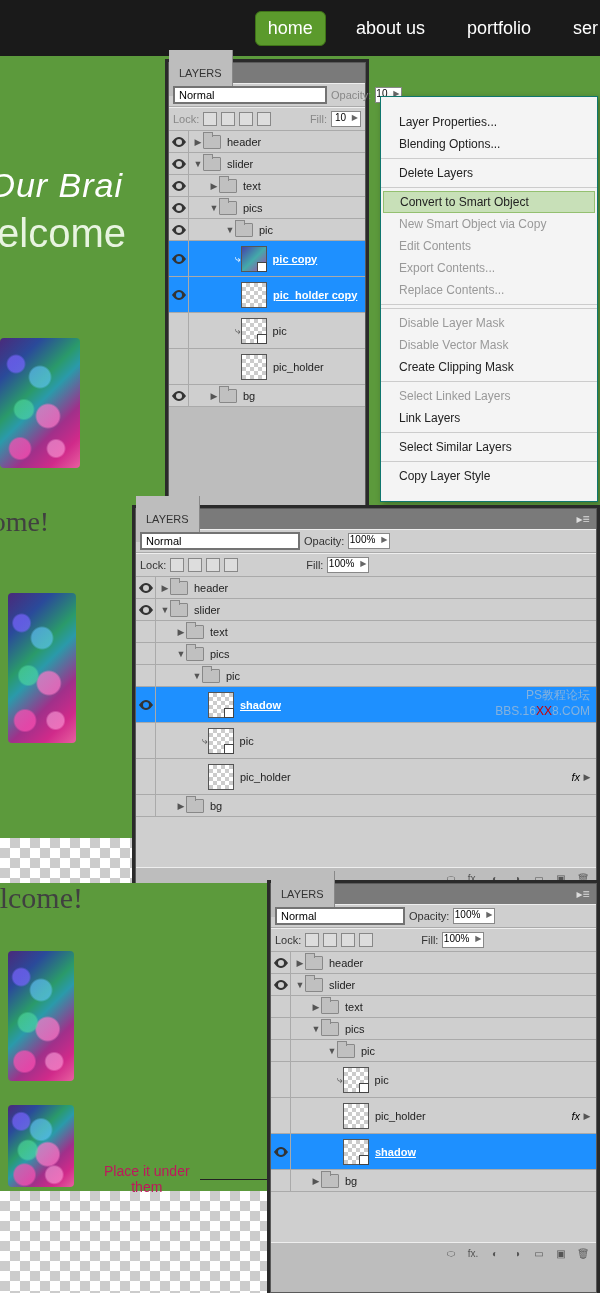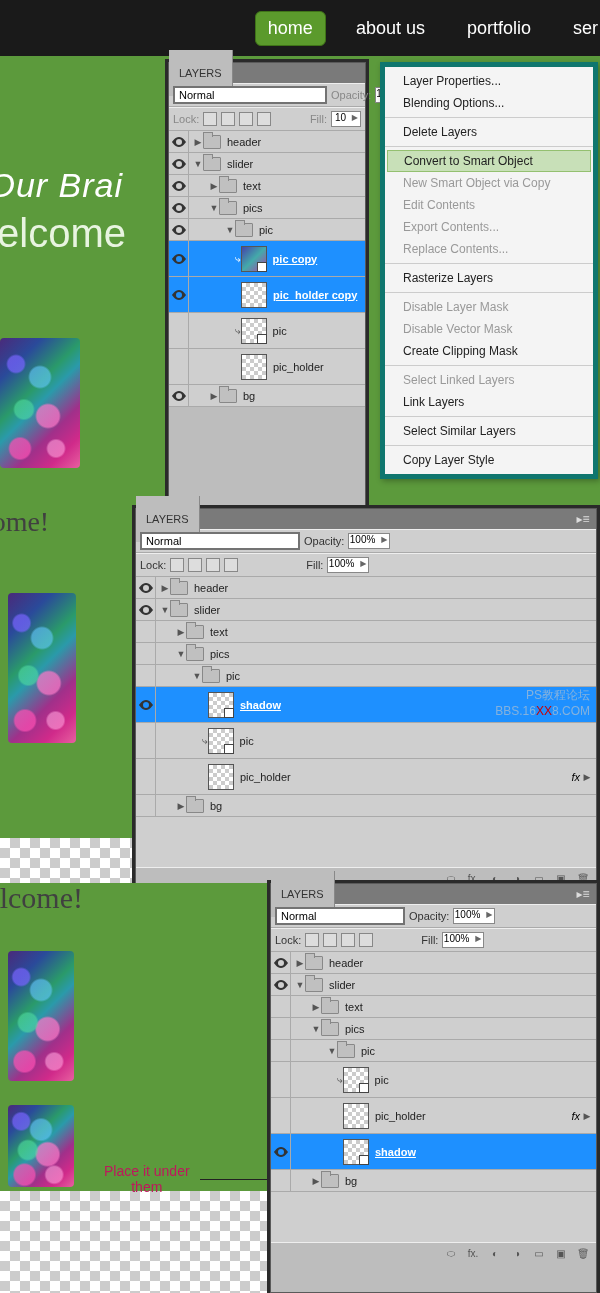--- a/index.html
+++ b/index.html
@@ -48,21 +48,21 @@
 .thumb.trans { background:repeating-conic-gradient(#ccc 0 25%, #fff 0 50%) 0 0/8px 8px;}
 .thumb.pic { background:linear-gradient(135deg,#44a,#4aa,#a4a);}
 .thumb.holder { background:repeating-conic-gradient(#ccc 0 25%, #fff 0 50%) 0 0/8px 8px;}
 .thumb .smart { position:absolute; right:-1px; bottom:-1px; width:10px;height:10px;background:#fff;border:1px solid #444;}
 .lname { margin-left:6px; font-size:11px; color:#222;}
 .layer.selected { background:#1e90ff; }
 .layer.selected .lname { color:#fff; font-weight:bold; text-decoration:underline;}
 .fx { margin-left:auto; font-style:italic; font-size:11px; padding-right:2px;}
 .panel-footer { height:22px; background:#bdbdbd; border-top:1px solid #eee; display:flex; justify-content:flex-end; align-items:center; gap:8px; padding:0 6px;}
 .panel-footer i { width:14px; height:14px; display:inline-flex; align-items:center; justify-content:center; color:#555; font-style:normal; font-size:10px;}
-.context-menu { position:absolute; background:#f4f4f4; border:5px solid #0f766e; box-shadow:2px 2px 6px rgba(0,0,0,0.3); padding:3px 0;}
+.context-menu { position:absolute; background:#f4f4f4; border:1px solid #0f766e; box-shadow:2px 2px 6px rgba(0,0,0,0.3); padding:14px 0;margin-top:34px;}
 .context-menu .mi { padding:4px 18px; font-size:12px; color:#222; white-space:nowrap; cursor:pointer;}
 .context-menu .mi.dis { color:#999;}
 .context-menu .mi.hl { background:#c8e0b8; border:1px solid #94c070; margin:0 2px; padding:3px 16px;}
 .context-menu hr { border:none; border-top:1px solid #ccc; margin:3px 0;}
 .sec2 { height:375px; position:relative;}
 .sec2-left { position:absolute; left:0; top:0; width:135px; height:375px; background:#5c9a3c;}
 .sec2-left .wel { font-family:Georgia,serif; font-size:28px; color:#404040; position:absolute; left:-55px; top:-2px;}
 .checkerbg { background:repeating-conic-gradient(#ccc 0 25%, #fff 0 50%) 0 0/20px 20px; }
 .sec2 .chk { position:absolute; left:0; top:330px; width:135px; height:45px;}
 .sec2 .bokeh2 { position:absolute; left:8px; top:85px; width:68px; height:150px;}
@@ -253,21 +253,20 @@
     <div class="mi">Blending Options...</div>
     <hr>
     <div class="mi">Delete Layers</div>
     <hr>
     <div class="mi hl">Convert to Smart Object</div>
     <div class="mi dis">New Smart Object via Copy</div>
     <div class="mi dis">Edit Contents</div>
     <div class="mi dis">Export Contents...</div>
     <div class="mi dis">Replace Contents...</div>
     <hr>
-    <div class="mi">Rasterize Layers</div>
     <hr>
     <div class="mi dis">Disable Layer Mask</div>
     <div class="mi dis">Disable Vector Mask</div>
     <div class="mi">Create Clipping Mask</div>
     <hr>
     <div class="mi dis">Select Linked Layers</div>
     <div class="mi">Link Layers</div>
     <hr>
     <div class="mi">Select Similar Layers</div>
     <hr>

